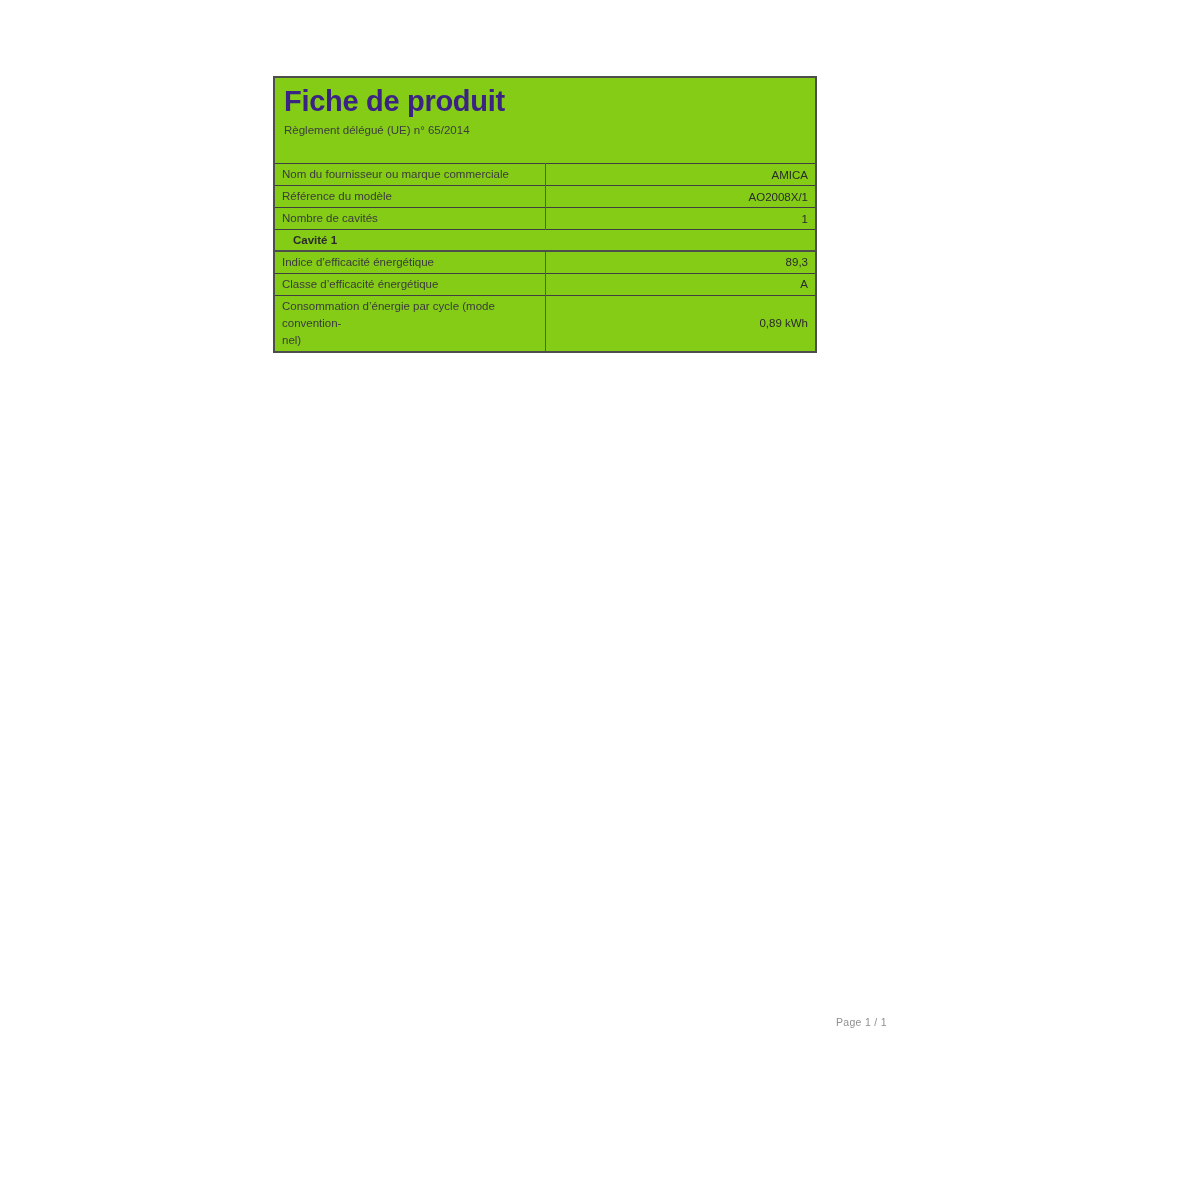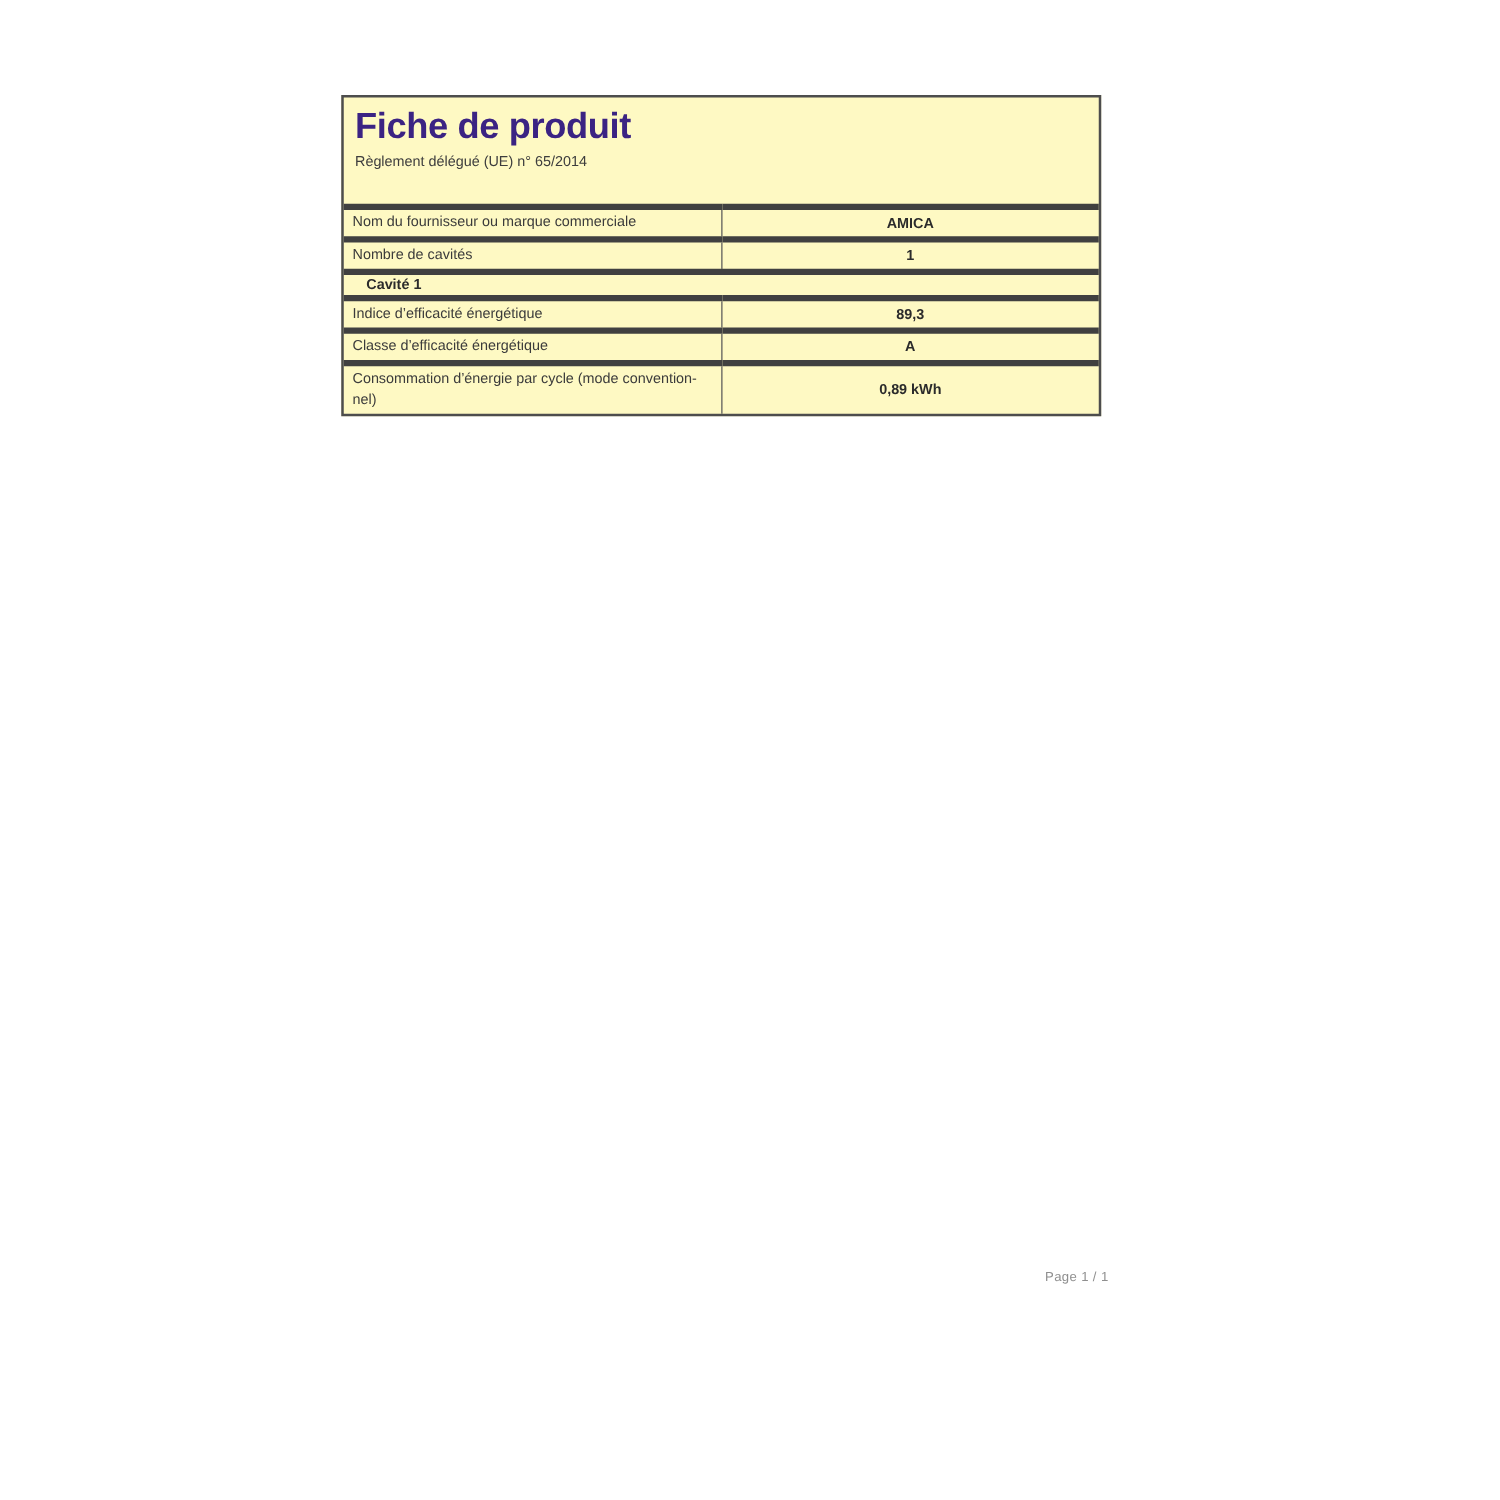--- a/index.html
+++ b/index.html
@@ -11,24 +11,24 @@
     height: 1200px;
     background: #ffffff;
     position: relative;
     font-family: "Liberation Sans", sans-serif;
     overflow: hidden;
   }
   .card {
     position: absolute;
     left: 273px;
     top: 76px;
-    width: 608px;
+    width: 544px;
     box-sizing: border-box;
     border: 2px solid #4d4d4d;
-    background: #fef9c3;
+    background: #84cc16;
   }
   .card-header {
     padding: 8px 9px 0 9px;
   }
   .doc-title {
     font-size: 29px;
     line-height: 30px;
     font-weight: bold;
     color: #3b2383;
     letter-spacing: -0.3px;
@@ -41,35 +41,35 @@
     color: #3d3d3d;
   }
   table.spec {
     width: 100%;
     border-collapse: collapse;
     table-layout: fixed;
     font-size: 11.5px;
     color: #3b3b3b;
   }
   table.spec td {
-    border-top: 5px solid #404040;
+    border-top: 1px solid #404040;
     padding: 2px 7px;
     vertical-align: middle;
     box-sizing: border-box;
   }
   td.label-cell {
     width: 50%;
     border-right: 1px solid #595959;
     white-space: pre-line;
     line-height: 17px;
   }
   td.value-cell {
     width: 50%;
-    text-align: center;
-    font-weight: bold;
+    text-align: right;
+    font-weight: normal;
     color: #2b2b2b;
   }
   tr.row-regular td { height: 21px; }
   tr.row-tall td { height: 39px; }
   tr.row-section td {
     height: 21px;
     font-weight: bold;
     color: #2b2b2b;
     border-bottom: 2px solid #4d4d4d;
     padding-left: 18px;
@@ -91,20 +91,24 @@
     <div class="doc-title">Fiche de produit</div>
     <div class="doc-subtitle">Règlement délégué (UE) n° 65/2014</div>
   </div>
   <table class="spec">
     <tbody id="spec-body">
         <tr class="row-regular">
           <td class="label-cell">Nom du fournisseur ou marque commerciale</td>
           <td class="value-cell">AMICA</td>
         </tr>
         <tr class="row-regular">
+          <td class="label-cell">Référence du modèle</td>
+          <td class="value-cell">AO2008X/1</td>
+        </tr>
+        <tr class="row-regular">
           <td class="label-cell">Nombre de cavités</td>
           <td class="value-cell">1</td>
         </tr>
         <tr class="row-section">
           <td colspan="2">Cavité 1</td>
         </tr>
         <tr class="row-regular">
           <td class="label-cell">Indice d’efficacité énergétique</td>
           <td class="value-cell">89,3</td>
         </tr>

